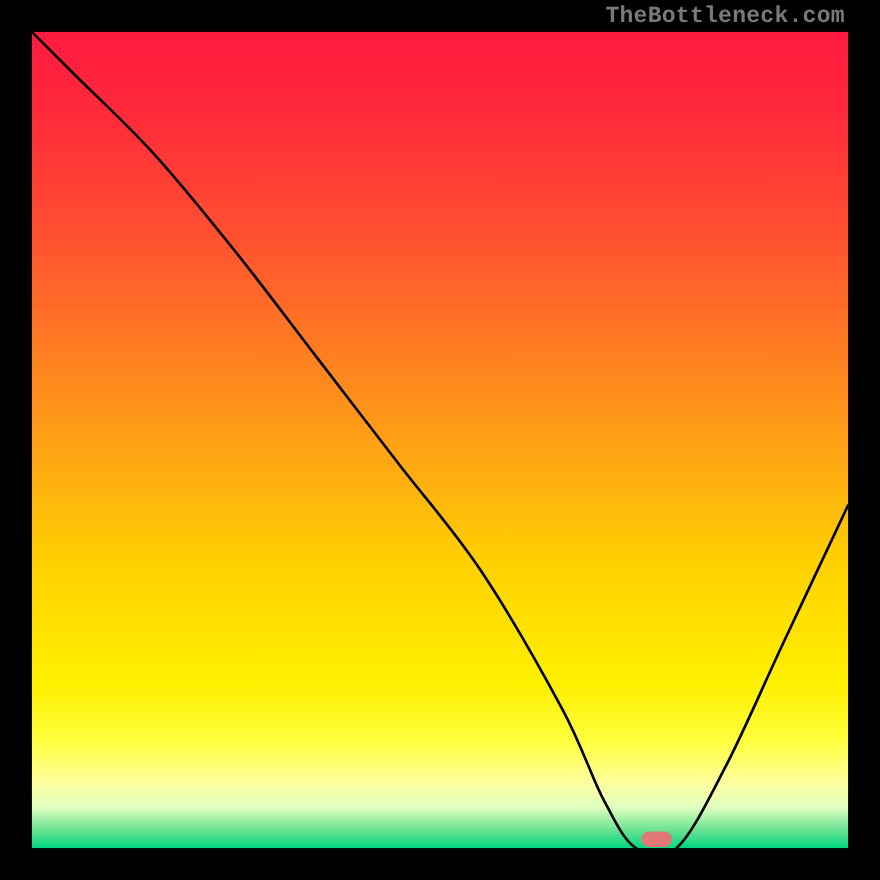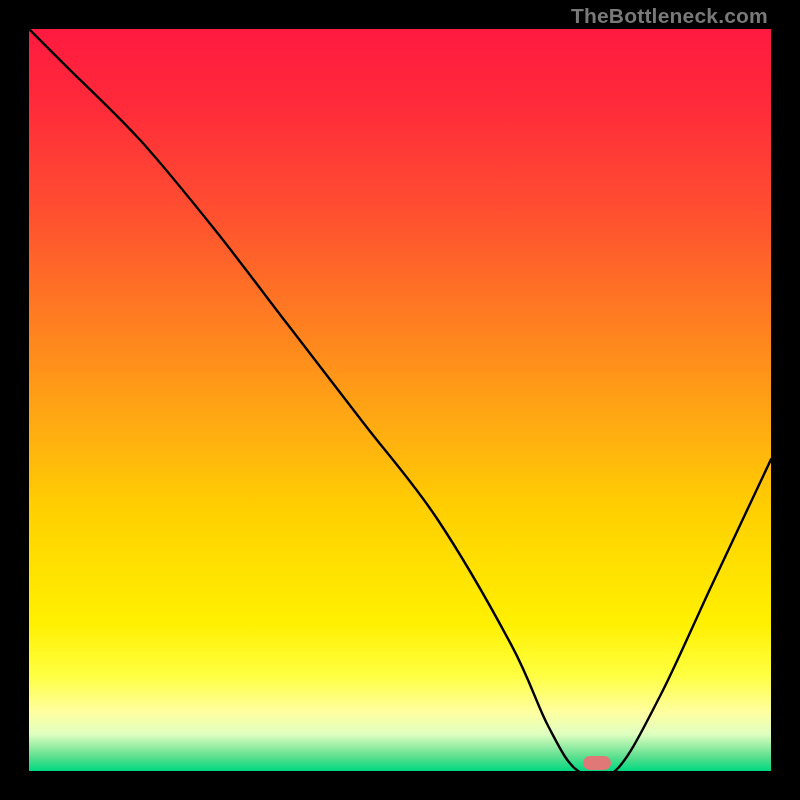--- a/index.html
+++ b/index.html
@@ -34,21 +34,21 @@
       #ffffa0 92%,
       #e0ffc0 95%,
       #60e090 98%,
       #00d880 100%
     );
   }
   .watermark {
     position: absolute;
     top: 4px;
     right: 32px;
-    font-family: Liberation Sans, sans-serif;
+    font-family: Liberation Mono, monospace;
     font-size: 21px;
     font-weight: bold;
     color: #79797a;
     letter-spacing: 0.2px;
   }
   svg.curve {
     position: absolute;
     left: 0;
     top: 0;
     width: 742px;

